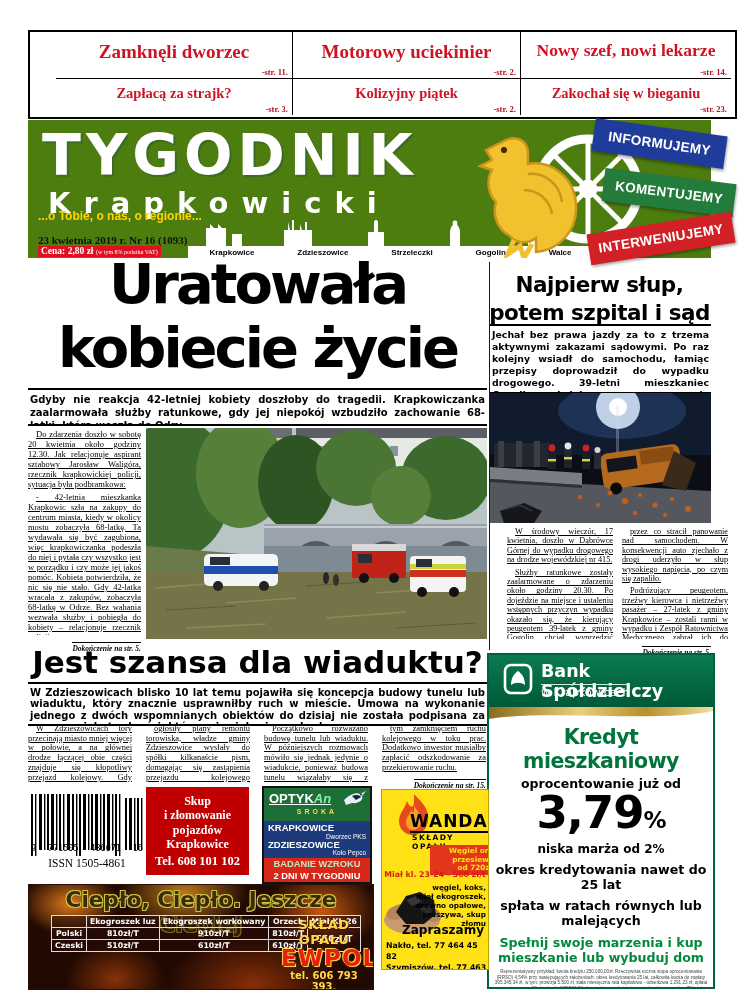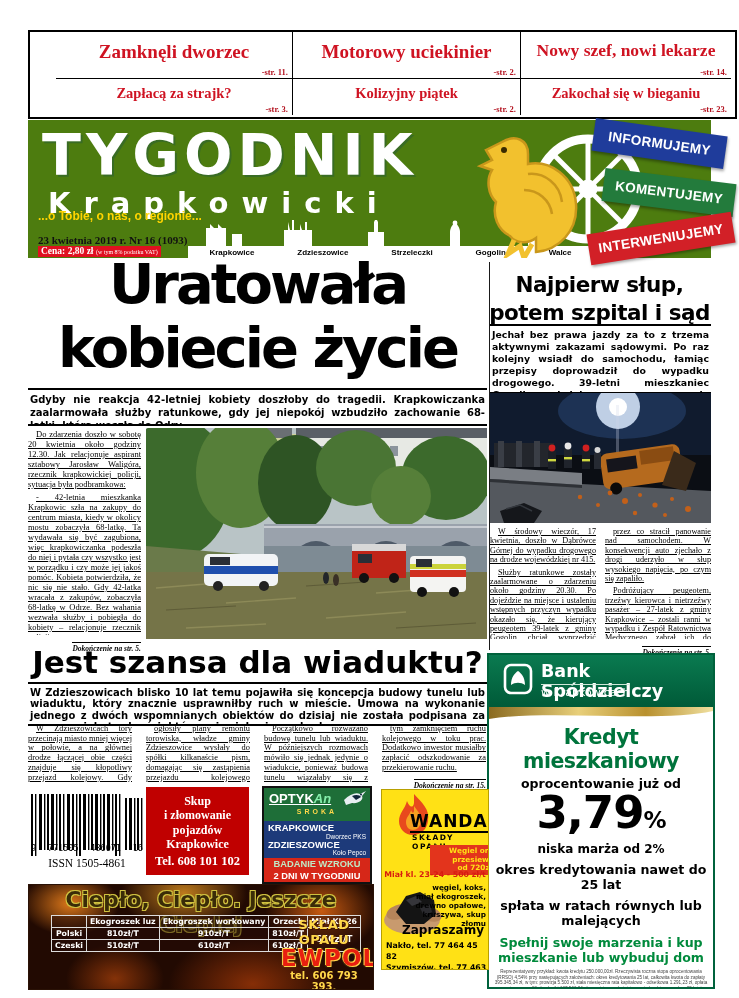--- a/index.html
+++ b/index.html
@@ -64,21 +64,21 @@
   .via-lede{left:28px;top:682px;width:455px;height:34px;font-size:10px;line-height:11.3px;padding:3px 2px;}
   .via-col{top:724px;width:104px;height:58px;font-size:8.4px;line-height:9.7px;}
   .via-c1{left:28px;} .via-c2{left:146px;} .via-c3{left:264px;} .via-c4{left:382px;height:48px;}
   .via-cont{left:382px;top:774px;width:104px;}
   
   .crash-hl{position:absolute;left:488px;top:271px;width:223px;text-align:center;
             font-family:"DejaVu Sans",sans-serif;font-weight:bold;font-size:21.5px;
             line-height:28px;letter-spacing:-.5px;}
   .crash-lede{left:490px;top:324px;width:217px;height:60px;font-size:9.4px;line-height:12px;padding:3px 2px;}
   .crash-photo{position:absolute;left:490px;top:393px;width:221px;height:130px;}
-  .crash-col{top:527px;width:106px;height:112px;font-size:8.2px;line-height:9.4px;}
+  .crash-col{top:527px;width:106px;height:112px;font-size:8.2px;line-height:9.4px;margin-left:17px;}
   .crash-c1{left:490px;} .crash-c2{left:605px;}
   .crash-cont{left:605px;top:641px;width:106px;}
   
   .bank{position:absolute;left:487px;top:653px;width:224px;height:332px;border:2px solid #00623c;
         background:#fff;font-family:"DejaVu Sans",sans-serif;overflow:hidden;}
   .bank-top{position:relative;height:52px;background:linear-gradient(#0a7a50,#005a38);color:#fff;}
   .bank-name{position:absolute;left:52px;top:6px;font-weight:bold;font-size:17.5px;}
   .bank-loc{position:absolute;left:52px;top:29px;font-size:11px;border-top:1px solid #cfe6d8;padding-top:1px;}
   .bank-logo{position:absolute;left:14px;top:8px;width:30px;height:32px;}
   .gold{height:14px;display:block;width:100%;}

